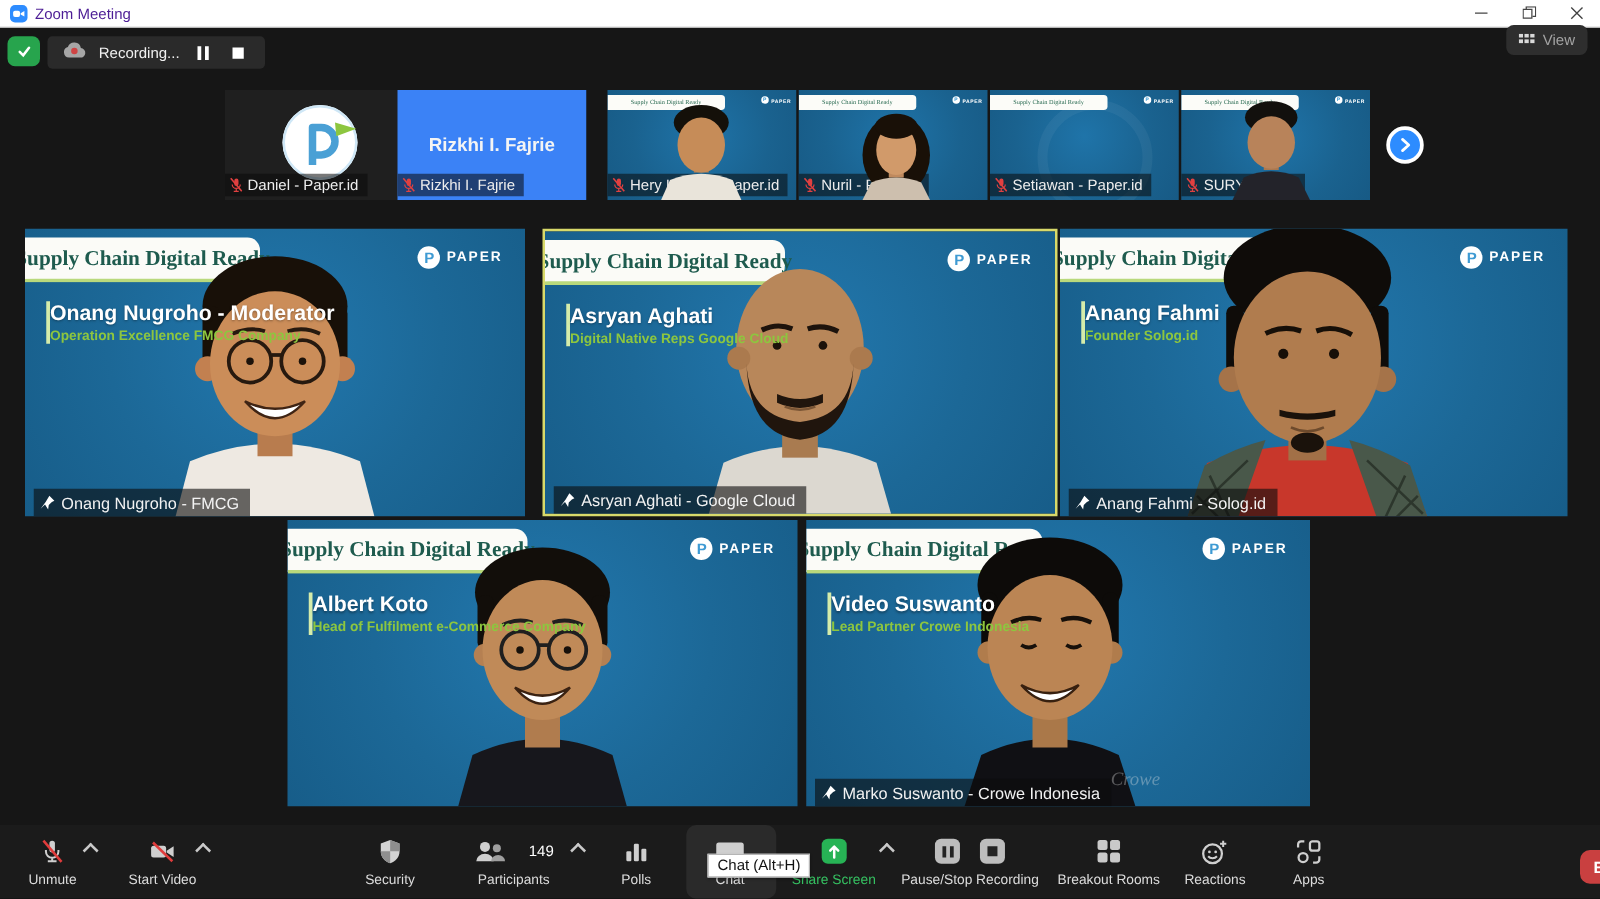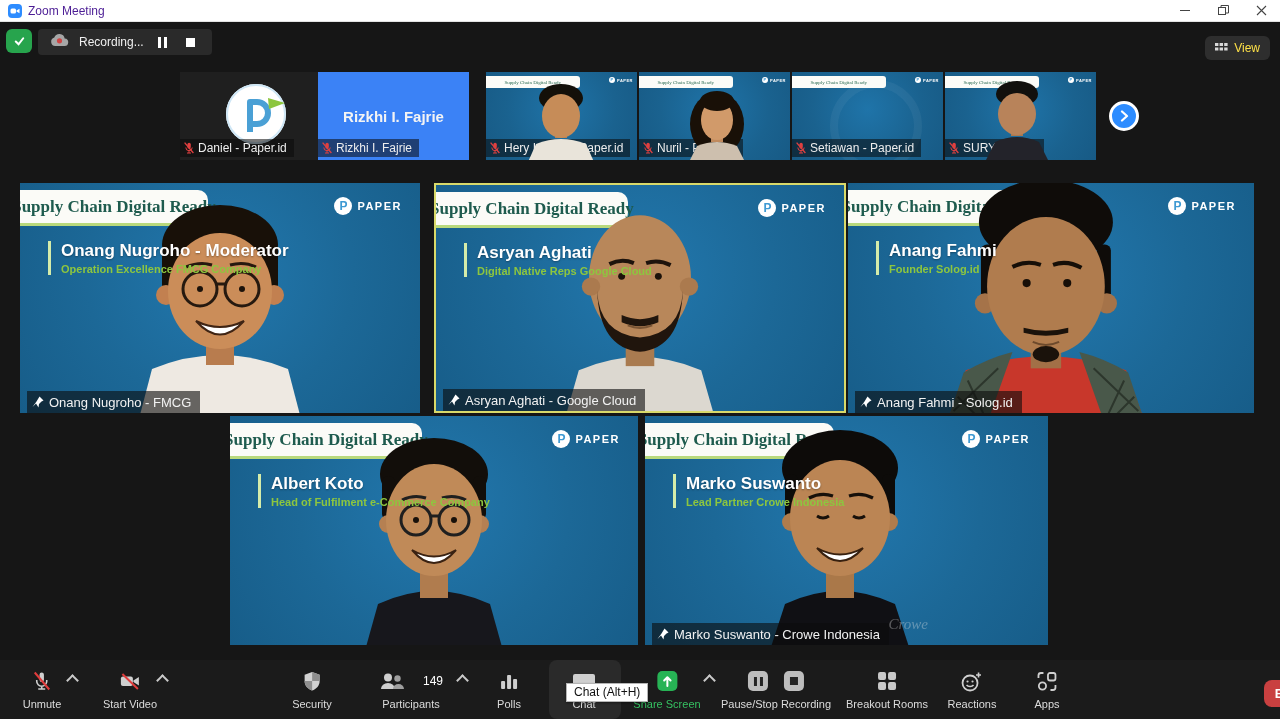--- a/index.html
+++ b/index.html
@@ -17,22 +17,22 @@
   
   .shield-badge{position:absolute;left:6px;top:29px;width:26px;height:24px;border-radius:6px;
     background:#27a44d;display:flex;align-items:center;justify-content:center;}
   .rec-pill{position:absolute;left:38px;top:29px;height:26px;background:#2a2a2a;border-radius:4px;
     display:flex;align-items:center;padding:0 12px;gap:10px;}
   .rec-pill .rec-label{font-size:12px;color:#f0f0f0;}
   .rec-btn{display:flex;align-items:center;justify-content:center;width:18px;height:18px;}
   .pause-bars{display:flex;gap:3px;}
   .pause-bars i{display:block;width:3px;height:11px;background:#fff;}
   .stop-sq{width:9px;height:9px;background:#fff;}
-  .view-btn{position:absolute;right:10px;top:36px;height:24px;background:#2e2e2e;border-radius:6px;
-    display:flex;align-items:center;gap:6px;padding:0 10px;color:#fde047;font-size:12px;}
+  .view-btn{position:absolute;right:10px;top:20px;height:24px;background:#2e2e2e;border-radius:6px;
+    display:flex;align-items:center;gap:6px;padding:0 10px;color:#a3a3a3;font-size:12px;}
 
   
   .thumb{position:absolute;top:72px;width:151px;height:88px;overflow:hidden;background:#202020;}
   .thumb.blue{background:radial-gradient(circle at 50% 42%,#1f74a9 0%,#1a628f 60%,#175a85 100%);}
   .t-label{position:absolute;left:0;bottom:3px;background:rgba(10,10,10,0.55);height:18px;
     display:flex;align-items:center;gap:4px;padding:0 7px 0 4px;font-size:12px;color:#ededed;max-width:146px;}
   .mini-banner{position:absolute;top:4px;left:0;width:62%;height:12px;background:#fcfcf8;
     border-radius:0 3px 3px 0;display:flex;align-items:center;justify-content:center;
     font-family:"Liberation Serif",serif;font-size:5px;color:#2a6b52;overflow:hidden;white-space:nowrap;}
   .mini-logo{position:absolute;top:5px;right:4px;display:flex;align-items:center;gap:2px;
@@ -47,21 +47,21 @@
     background:#2d8cff;border:3px solid #fff;box-sizing:border-box;display:flex;align-items:center;justify-content:center;}
 
   
   .tile{position:absolute;overflow:hidden;box-sizing:border-box;
     background:radial-gradient(circle at 50% 40%,#2278ae 0%,#1c6897 55%,#175d89 100%);}
   .tile.active{border:2px solid #d8d96a;}
   .tile-banner{position:absolute;top:7px;left:0;height:36px;width:47%;background:#fbfbf7;
     border-radius:0 10px 16px 0;border-bottom:3px solid #b9d97c;box-sizing:border-box;z-index:1;
     display:flex;align-items:center;justify-content:center;font-family:"Liberation Serif",serif;
     font-size:17px;font-weight:600;color:#1e5b4e;white-space:nowrap;}
-  .speaker{position:absolute;top:58px;left:28px;border-left:3px solid #d5ecaa;padding-left:10px;z-index:3;}
+  .speaker{position:absolute;top:58px;left:17px;border-left:3px solid #d5ecaa;padding-left:0;z-index:3;}
   .speaker .sname{font-size:17px;font-weight:bold;color:#fff;text-shadow:0 1px 2px rgba(0,0,0,.35);white-space:nowrap;}
   .speaker .srole{font-size:11px;font-weight:bold;color:#8dc63f;margin-top:2px;white-space:nowrap;}
   .paper-logo{position:absolute;top:14px;right:18px;display:flex;align-items:center;gap:5px;z-index:3;}
   .paper-logo .pc{width:18px;height:18px;border-radius:50%;background:#fff;color:#3e9ad3;font-weight:bold;
     font-size:12px;display:flex;align-items:center;justify-content:center;}
   .paper-logo .pt{font-size:11px;font-weight:bold;color:#fff;letter-spacing:1.5px;}
   .person{position:absolute;left:0;bottom:0;width:100%;height:100%;z-index:2;}
   .vlabel{position:absolute;left:7px;bottom:0;background:rgba(12,12,12,0.6);height:22px;z-index:4;
     display:flex;align-items:center;gap:5px;padding:0 9px 0 5px;font-size:13px;color:#f2f2f2;white-space:nowrap;}
   .watermark{position:absolute;right:120px;bottom:12px;z-index:2;color:rgba(230,230,230,0.35);
@@ -422,21 +422,21 @@
       <circle cx="146" cy="106" r="9" fill="#b07c4c"></circle>
         <circle cx="244" cy="106" r="9" fill="#b07c4c"></circle>
       <ellipse cx="195" cy="102" rx="50" ry="58" fill="#bb8554"></ellipse>
       <path d="M164 82 q 12 -6 24 -2" stroke="#17100a" stroke-width="3.4" fill="none"></path>
       <path d="M204 80 q 12 -4 24 2" stroke="#17100a" stroke-width="3.4" fill="none"></path>
       <path d="M172 100 q 6 4 12 0" stroke="#17100a" stroke-width="3" fill="none"></path>
       <path d="M208 100 q 6 4 12 0" stroke="#17100a" stroke-width="3" fill="none"></path>
       <path d="M172 132 Q195 158 218 132 Q195 145 172 132 Z" fill="#fff" stroke="#37200f" stroke-width="2"></path>
     </svg>
     <div class="speaker">
-      <div class="sname">Marko Suswanto</div>
+      <div class="sname">Video Suswanto</div>
       <div class="srole">Lead Partner Crowe Indonesia</div>
     </div>
     <div class="paper-logo">
         <span class="pc">P</span>
         <span class="pt">PAPER</span>
       </div>
     <div class="watermark">Crowe</div>
     <div class="vlabel">
       <svg width="12" height="12" viewBox="0 0 12 12">
           <path d="M7.5 0.5 L11.5 4.5 L9.5 5.5 L7 8 L6.5 11.5 L4 7.5 L0.5 11 L4.5 5.5 Z" fill="#fff"></path>

